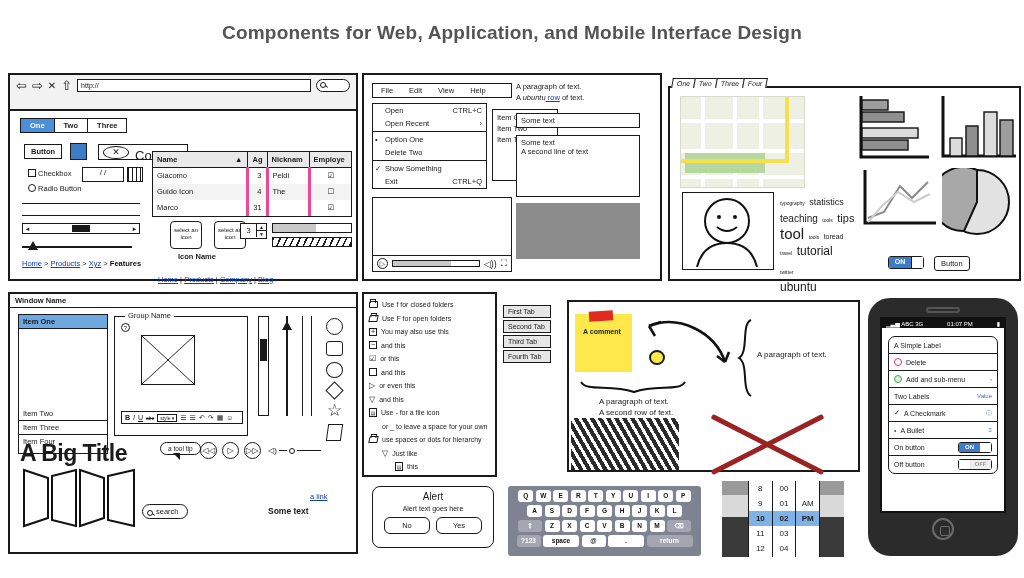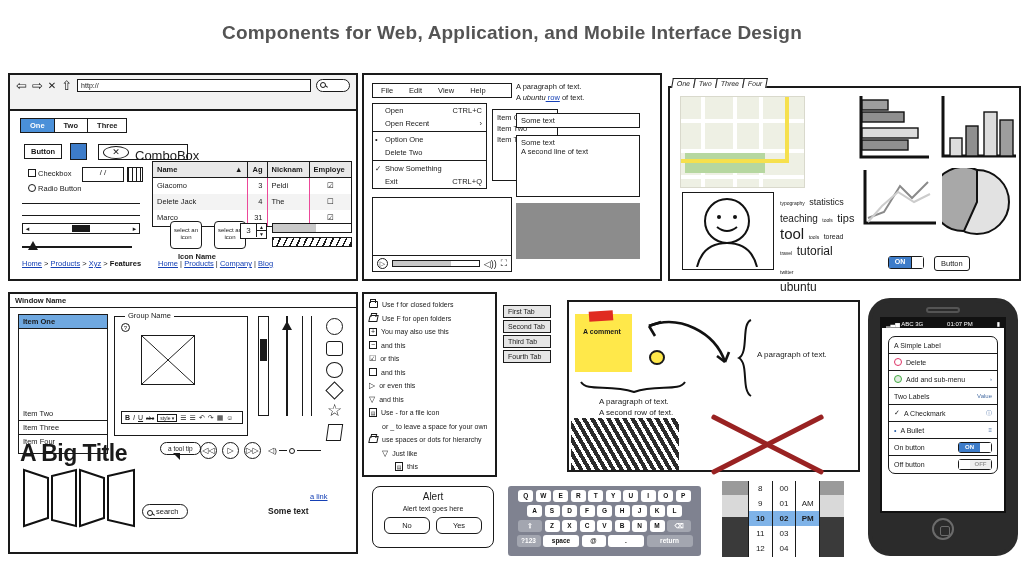--- a/index.html
+++ b/index.html
@@ -38,24 +38,24 @@
   .swatch { width:17px; height:17px; background:#3d7cc9; border:1.5px solid #1a1a1a; }
   .combo { border:1.5px solid #1a1a1a; background:#fff; height:16px; width:90px; position:relative; }
   .combo .x { position:absolute; left:4px; top:1px; width:26px; height:13px; border:1.5px solid #1a1a1a; border-radius:50%; font-size:9px; text-align:center; line-height:11px; }
   .cb-sq { width:8px; height:8px; border:1.2px solid #1a1a1a; display:inline-block; vertical-align:-1px; }
   .rd-ci { width:8px; height:8px; border:1.2px solid #1a1a1a; border-radius:50%; display:inline-block; vertical-align:-1px; }
   .datefield { border:1.5px solid #1a1a1a; width:42px; height:15px; font-size:8px; text-align:center; background:#fff; }
   .calico { width:16px; height:15px; border:1.5px solid #1a1a1a; background:
      repeating-linear-gradient(90deg,#1a1a1a 0 1px,#fff 1px 4px),
      repeating-linear-gradient(0deg,#1a1a1a 0 1px,#fff 1px 4px); }
 
-  .grid-table { position:absolute; left:142px; top:50px; width:200px; border:1.5px solid #1a1a1a; background:#fff; font-size:7.5px; }
+  .grid-table { position:absolute; left:142px; top:40px; width:200px; border:1.5px solid #1a1a1a; background:#fff; font-size:7.5px; }
   .grid-table table { border-collapse:collapse; width:100%; }
   .grid-table th { background:#e9e9e9; font-weight:bold; text-align:left; padding:3px 4px; border-right:1px solid #1a1a1a; border-bottom:1px solid #1a1a1a; }
-  .grid-table td { padding:3px 4px; border-right:1px solid #ec4899; height:16px; }
+  .grid-table td { padding:3px 4px; border-right:3px solid #ec4899; height:16px; }
   .grid-table tr.alt td { background:#f3f3f3; }
   .grid-table td.num, .grid-table th.num { text-align:right; }
   .grid-table td.ck { text-align:center; }
 
   .scroll-h { border:1.5px solid #1a1a1a; height:11px; background:#fff; position:relative; }
   .scroll-h .thumb { position:absolute; left:42%; top:1px; bottom:1px; width:18px; background:#1a1a1a; }
   .scroll-h .ar { position:absolute; top:0; bottom:0; width:9px; font-size:7px; text-align:center; line-height:9px; }
   .slider-line { position:relative; height:10px; }
   .slider-line .trk { position:absolute; left:0; right:0; top:5px; height:1.5px; background:#1a1a1a; }
   .slider-line .kn { position:absolute; left:6px; top:0; width:0;height:0;border-left:5px solid transparent;border-right:5px solid transparent;border-bottom:9px solid #1a1a1a; }
@@ -255,21 +255,21 @@
           <th style="width:42px">Nicknam</th>
           <th style="width:42px;border-right:none">Employe</th>
         </tr>
         <tr>
           <td>Giacomo</td>
           <td class="num">3</td>
           <td>Peldi</td>
           <td class="ck" style="border-right:none">☑</td>
         </tr>
         <tr class="alt">
-          <td>Delete Jack</td>
+          <td>Guido Icon</td>
           <td class="num">4</td>
           <td>The</td>
           <td class="ck" style="border-right:none">☐</td>
         </tr>
         <tr>
           <td>Marco</td>
           <td class="num">31</td>
           <td></td>
           <td class="ck" style="border-right:none">☑</td>
         </tr>
@@ -293,21 +293,21 @@
         <div class="fill"></div>
       </div>
     <div class="progstripe" style="position:absolute;left:262px;top:126px;width:80px;"></div>
 
     <div class="bc" style="position:absolute;left:12px;top:148px;">
       <a>Home</a> &gt;
       <a>Products</a> &gt;
       <a>Xyz</a> &gt;
       <b>Features</b>
     </div>
-    <div class="bc" style="position:absolute;left:148px;top:148px;">
+    <div class="bc" style="position:absolute;left:148px;top:164px;">
       <a>Home</a> |
       <a>Products</a> |
       <a>Company</a> |
       <a>Blog</a>
     </div>
   </div>
 </div>
 
 <div class="panel" id="p2">
   <div class="menubar" style="position:absolute;left:8px;top:8px;width:140px;">

